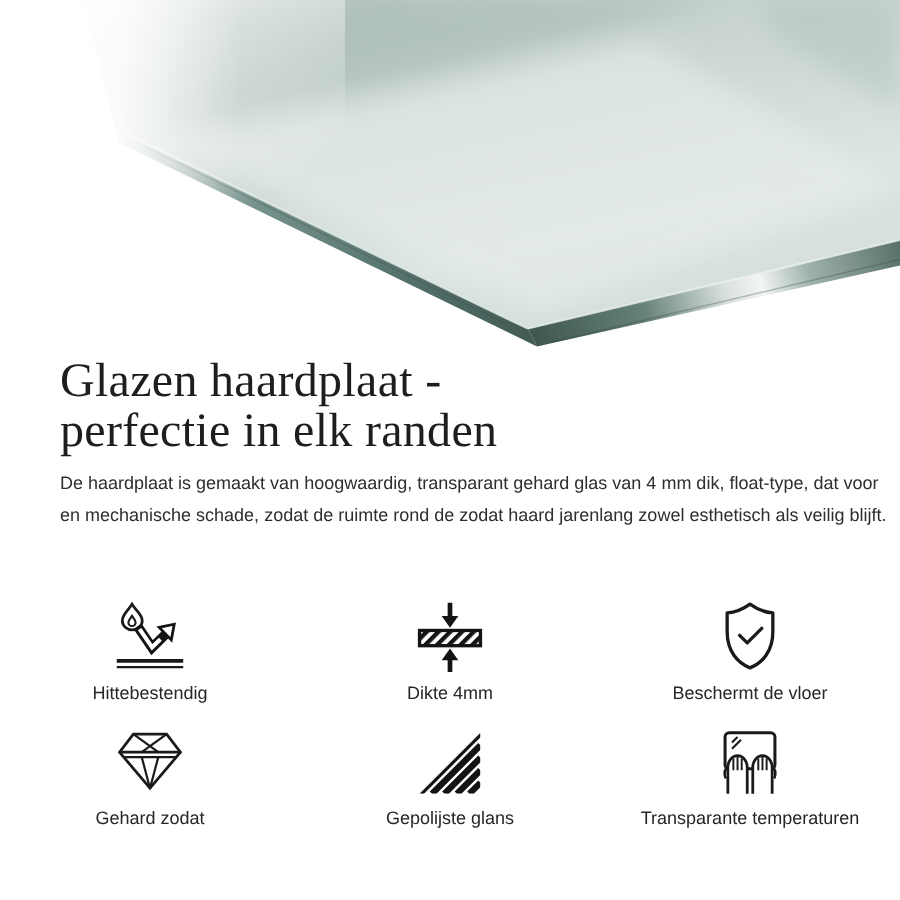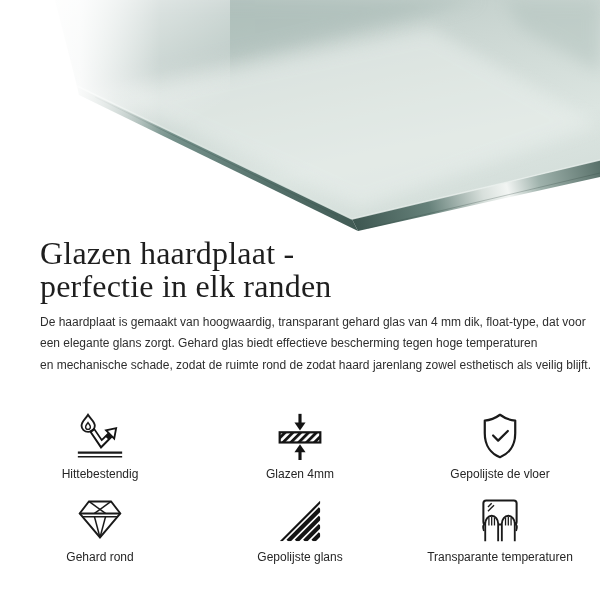--- a/index.html
+++ b/index.html
@@ -7,21 +7,21 @@
         font-family:"Liberation Sans",sans-serif;}
   .hero{position:absolute;top:0;left:0;width:600px;height:262px;}
   .hero svg{display:block;}
   h1.title{position:absolute;left:40px;top:237px;margin:0;
         font-family:"Liberation Serif","DejaVu Serif",serif;
         font-size:32px;line-height:33px;font-weight:400;color:#1e1e1e;letter-spacing:.2px;}
   h1.title span{display:block;}
   .desc{position:absolute;left:40px;top:312px;margin:0;width:540px;
         font-size:12px;line-height:21.3px;color:#2e2e2e;}
   .desc span{display:block;white-space:nowrap;}
-  .features{position:absolute;left:0;top:412px;width:600px;
+  .features{position:absolute;left:0;top:400px;width:600px;
         display:grid;grid-template-columns:repeat(3,200px);row-gap:14px;}
   .feature{display:flex;flex-direction:column;align-items:center;}
   .icon-box{height:48px;display:flex;align-items:flex-end;justify-content:center;}
   .icon-box svg{display:block;}
   .feature .label{margin-top:7px;font-size:12px;line-height:14px;color:#262626;text-align:center;}
   .ic{stroke:#1a1a1a;fill:none;}
 </style>
 </head>
 <body>
 
@@ -88,21 +88,20 @@
     </svg>
   </div>
 
   <h1 class="title">
     <span>Glazen haardplaat -</span>
     <span>perfectie in elk randen</span>
   </h1>
 
   <p class="desc">
     <span>De haardplaat is gemaakt van hoogwaardig, transparant gehard glas van 4 mm dik, float-type, dat voor</span>
-    <span>een elegante glans zorgt. Gehard glas biedt effectieve bescherming tegen hoge temperaturen</span>
     <span>en mechanische schade, zodat de ruimte rond de zodat haard jarenlang zowel esthetisch als veilig blijft.</span>
   </p>
 
   <div class="features">
 
     <div class="feature">
       <div class="icon-box">
         <svg width="56" height="48" viewBox="0 0 60 52">
           <line class="ic" x1="6" y1="44" x2="54" y2="44" stroke-width="2.6"></line>
           <line class="ic" x1="6" y1="48.5" x2="54" y2="48.5" stroke-width="1.6"></line>
@@ -125,46 +124,46 @@
               <rect width="3.1" height="6" fill="#141414"></rect>
             </pattern>
           </defs>
           <line x1="30" y1="2" x2="30" y2="12" stroke="#141414" stroke-width="3.4"></line>
           <polygon points="30,20 24,11.5 36,11.5" fill="#141414"></polygon>
           <rect x="8" y="22" width="44" height="11" fill="url(#hatch)" stroke="#141414" stroke-width="2.4"></rect>
           <polygon points="30,35 24,43.5 36,43.5" fill="#141414"></polygon>
           <line x1="30" y1="43" x2="30" y2="52" stroke="#141414" stroke-width="3.4"></line>
         </svg>
       </div>
-      <div class="label">Glazen 4mm</div>
+      <div class="label">Dikte 4mm</div>
     </div>
 
     <div class="feature">
       <div class="icon-box">
         <svg width="56" height="48" viewBox="0 0 60 52">
           <path class="ic" d="M30,3 C35.5,7 41.5,9 46.5,9.3 V23 C46.5,37 39,45.5 30,49 C21,45.5 13.5,37 13.5,23 V9.3 C18.5,9 24.5,7 30,3 Z" stroke-width="2.4" stroke-linejoin="round"></path>
           <polyline class="ic" points="22.5,25.5 28,31 38.5,20.5" stroke-width="2.4" stroke-linecap="round" stroke-linejoin="round"></polyline>
         </svg>
       </div>
-      <div class="label">Gepolijste de vloer</div>
+      <div class="label">Beschermt de vloer</div>
     </div>
 
     <div class="feature">
       <div class="icon-box">
         <svg width="56" height="48" viewBox="0 0 60 52">
           <path class="ic" d="M18,7 L42,7 L52,20 L30,46 L8,20 Z" stroke-width="2"></path>
           <line class="ic" x1="8" y1="20" x2="52" y2="20" stroke-width="2"></line>
           <line class="ic" x1="11" y1="23.5" x2="49" y2="23.5" stroke-width="1.6"></line>
           <line class="ic" x1="18" y1="7" x2="36" y2="20" stroke-width="1.6"></line>
           <line class="ic" x1="42" y1="7" x2="24" y2="20" stroke-width="1.6"></line>
           <line class="ic" x1="24" y1="23.5" x2="30" y2="46" stroke-width="1.6"></line>
           <line class="ic" x1="36" y1="23.5" x2="30" y2="46" stroke-width="1.6"></line>
         </svg>
       </div>
-      <div class="label">Gehard rond</div>
+      <div class="label">Gehard zodat</div>
     </div>
 
     <div class="feature">
       <div class="icon-box">
         <svg width="56" height="48" viewBox="0 0 60 52">
           <defs>
               <clipPath id="triClip">
                 <polygon points="8,50 52,6 52,50"></polygon>
               </clipPath>
             </defs>

